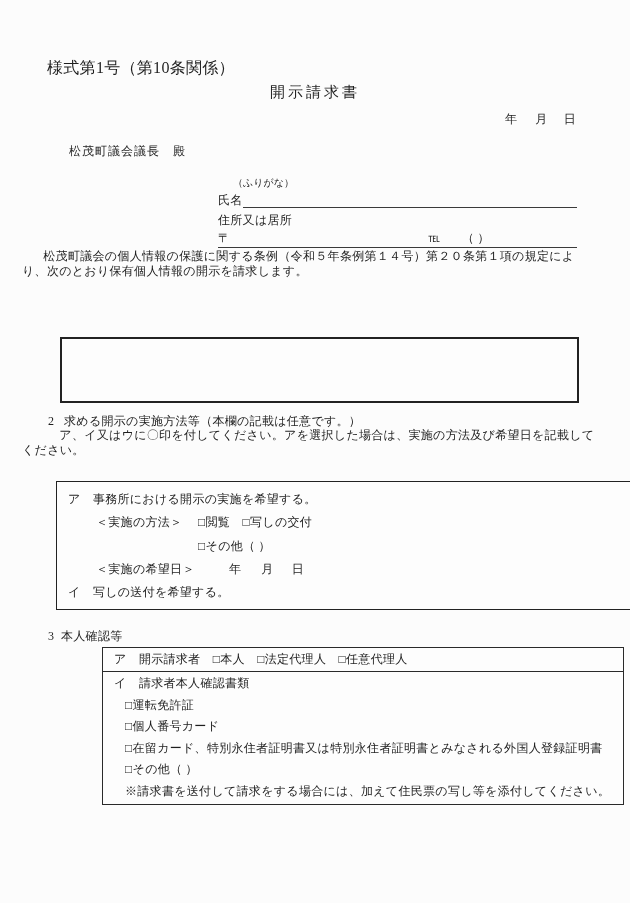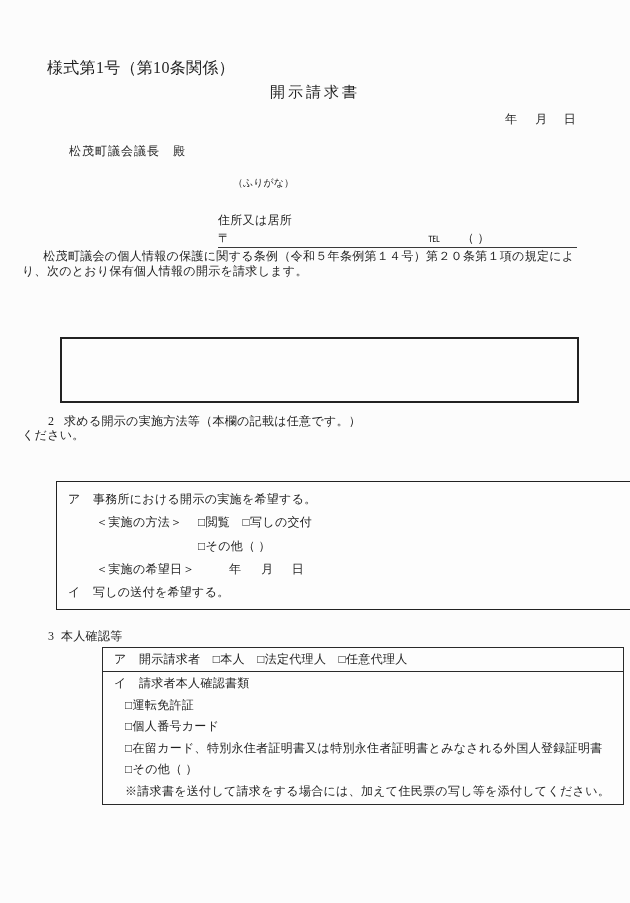--- a/index.html
+++ b/index.html
@@ -70,20 +70,24 @@
   <div class="abs doc-title">開示請求書</div>
 
   <div class="abs date-line">
     <span>年</span><span class="gap1">月</span><span class="gap2">日</span>
   </div>
 
   <div class="abs addressee">松茂町議会議長　殿</div>
 
   <div class="abs furigana">（ふりがな）</div>
 
+  <div class="abs field-row name-row">
+    <span>氏名</span>
+    <span class="fill"></span>
+  </div>
 
   <div class="abs address-row">住所又は居所</div>
 
   <div class="abs postal-row">
     <span>〒</span>
     <span class="tel">℡</span>
     <span class="tel-parens">（ ）</span>
   </div>
 
   <div class="abs intro">
@@ -92,20 +96,21 @@
   </div>
 
 
   <div class="abs s1-box"></div>
 
   <div class="abs sec-head s2-head">
     <span class="sec-num">2</span><span>求める開示の実施方法等（本欄の記載は任意です。）</span>
   </div>
 
   <div class="abs s2-instr">
+    <span class="l1">　ア、イ又はウに〇印を付してください。アを選択した場合は、実施の方法及び希望日を記載して</span>
     <span class="l2">ください。</span>
   </div>
 
   <div class="abs s2-box">
     <div class="b2row ind-a">ア　事務所における開示の実施を希望する。</div>
     <div class="b2row ind-b">
       <span class="mlabel">＜実施の方法＞</span><span>□閲覧　□写しの交付</span>
     </div>
     <div class="b2row ind-c">□その他（ ）</div>
     <div class="b2row ind-b b2date">

